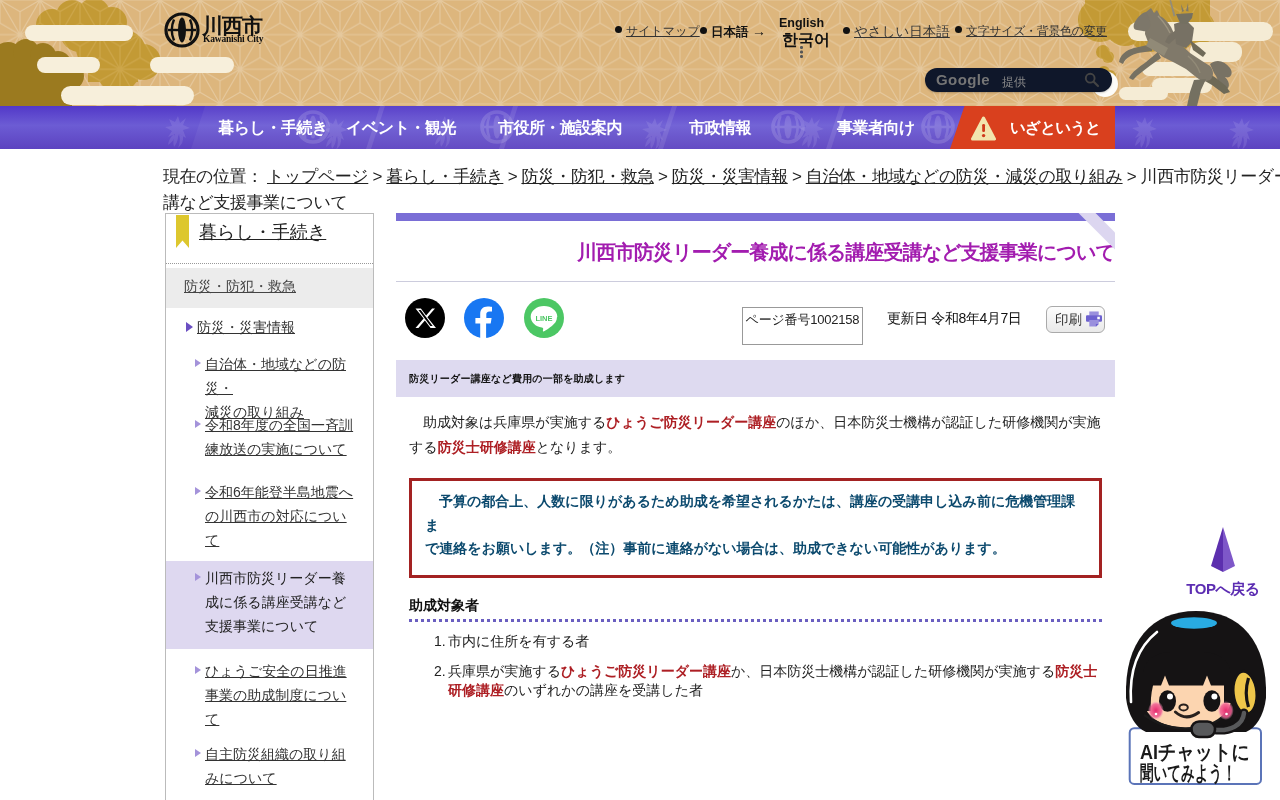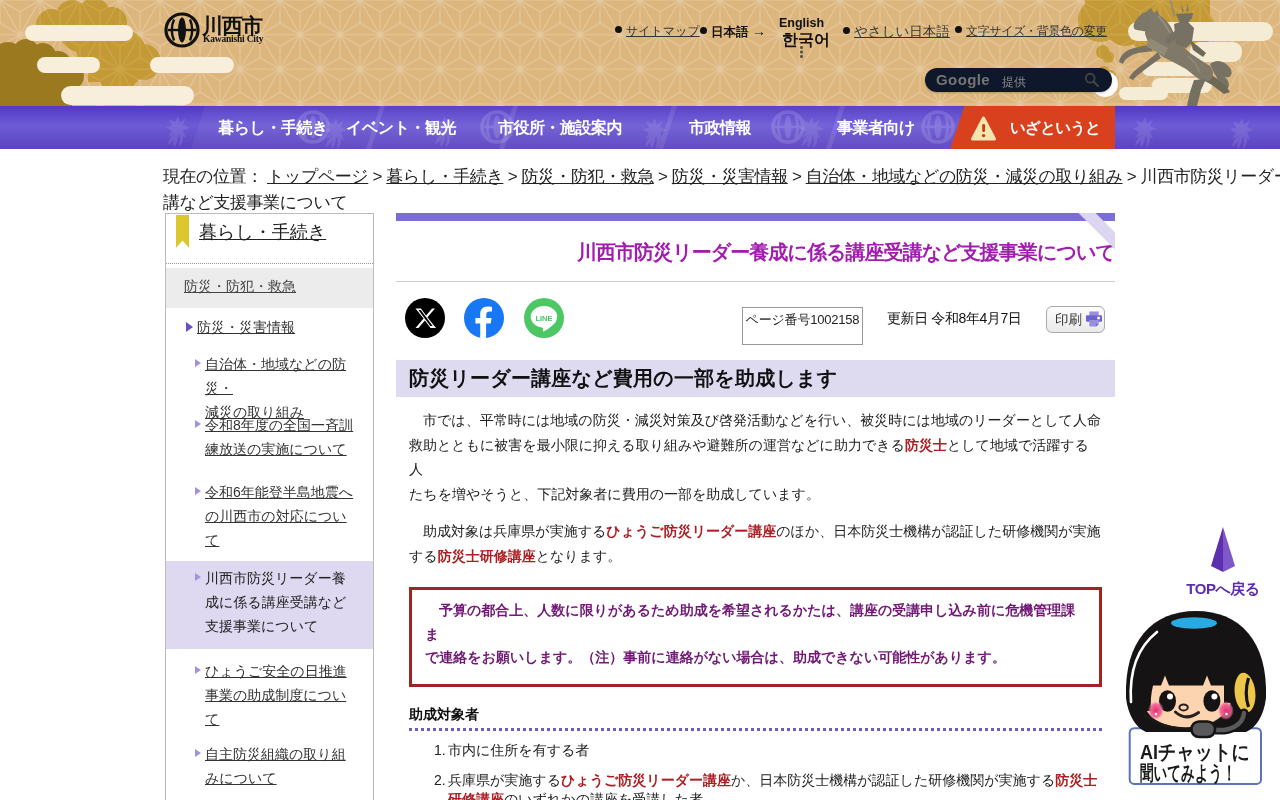--- a/index.html
+++ b/index.html
@@ -54,28 +54,28 @@
 h1{font-size:20px;color:#a21caf;font-weight:bold;line-height:24px;margin:19px 0 0 14px;letter-spacing:-.95px;text-align:right;}
 #h1line{border-top:1px solid #ccd;margin-top:17px;}
 #share{position:relative;height:40px;margin-top:16px;}
 .sicon{position:absolute;top:0;}
 #pageno{position:absolute;left:346px;top:9px;width:121px;height:38px;border:1px solid #999;
   font-size:13px;color:#222;text-align:center;line-height:24px;letter-spacing:-.2px;}
 #upd{position:absolute;left:491px;top:12px;font-size:14px;color:#111;letter-spacing:-.4px;}
 #printbtn{position:absolute;left:650px;top:8px;width:59px;height:27px;border:1px solid #aaa;
   background:linear-gradient(180deg,#fdfdfd,#e9e9e9);border-radius:6px;font-size:13.5px;color:#333;
   line-height:25px;padding-left:8px;}
-h2.bar{margin-top:22px;background:#dedaf0;font-size:20px;color:#111;height:37px;
+h2.bar{margin-top:22px;background:#dedaf0;font-size:10px;color:#111;height:37px;
   line-height:37px;padding-left:13px;letter-spacing:.2px;}
 p.body{font-size:14px;color:#222;line-height:24.5px;margin:0 13px;letter-spacing:0;}
 .mt1{margin-top:11px !important;}
 .mt2{margin-top:13px !important;}
 .red{color:#ad1f24;font-weight:bold;}
 #warn{border:3px solid #a32222;margin:19px 13px 0 13px;padding:9px 13px 14px 13px;
-  font-size:14px;line-height:23.5px;color:#701a75;font-weight:bold;}
+  font-size:14px;line-height:23.5px;color:#0c4a6e;font-weight:bold;}
 h3.dotted{margin:17px 13px 0 13px;font-size:14px;color:#111;line-height:20px;padding-bottom:4px;
   border-bottom:3px dotted #6a5ec0;}
 ol.lst{margin:10px 0 0 52px;font-size:14px;color:#222;line-height:19px;list-style:none;}
 ol.lst li{margin-bottom:11px;position:relative;padding-left:0;}
 ol.lst li .no{position:absolute;left:-14px;top:0;}
 
 
 #totop{position:absolute;left:1186px;top:527px;width:74px;text-align:center;}
 #totop .txt{margin-top:8px;font-size:15px;font-weight:bold;color:#5c2db2;letter-spacing:-.5px;}
 #aichat{position:absolute;left:1120px;top:603px;width:160px;height:197px;}
@@ -299,21 +299,20 @@
   <div id="upd">更新日 令和8年4月7日</div>
   <div id="printbtn">印刷 <svg width="16" height="16" viewBox="0 0 17 16" style="vertical-align:-3px;">
             <rect x="3.5" y="0" width="10" height="4.5" fill="#9a90dd"></rect>
             <rect x="0" y="4" width="17" height="7" rx="1.2" fill="#6d61cf"></rect>
             <rect x="12" y="5.6" width="2.7" height="2.7" fill="#fff"></rect>
             <path d="M3.5 9h10v4.2l-2.9 2.8H3.5z" fill="#9a90dd"></path>
             <path d="M13.5 13.2 l-3 0 0 3 z" fill="#6d61cf"></path>
           </svg></div>
  </div>
  <h2 class="bar">防災リーダー講座など費用の一部を助成します</h2>
- <p class="body mt1">　市では、平常時には地域の防災・減災対策及び啓発活動などを行い、被災時には地域のリーダーとして人命<br>救助とともに被害を最小限に抑える取り組みや避難所の運営などに助力できる<span class="red">防災士</span>として地域で活躍する人<br>たちを増やそうと、下記対象者に費用の一部を助成しています。</p>
  <p class="body mt2">　助成対象は兵庫県が実施する<span class="red">ひょうご防災リーダー講座</span>のほか、日本防災士機構が認証した研修機関が実施<br>する<span class="red">防災士研修講座</span>となります。</p>
  <div id="warn">　予算の都合上、人数に限りがあるため助成を希望されるかたは、講座の受講申し込み前に危機管理課ま<br>で連絡をお願いします。（注）事前に連絡がない場合は、助成できない可能性があります。</div>
  <h3 class="dotted">助成対象者</h3>
  <ol class="lst">
   <li><span class="no">1.</span>市内に住所を有する者</li>
   <li><span class="no">2.</span>兵庫県が実施する<span class="red">ひょうご防災リーダー講座</span>か、日本防災士機構が認証した研修機関が実施する<span class="red">防災士<br>研修講座</span>のいずれかの講座を受講した者</li>
 
  </ol>
 </div>
 

